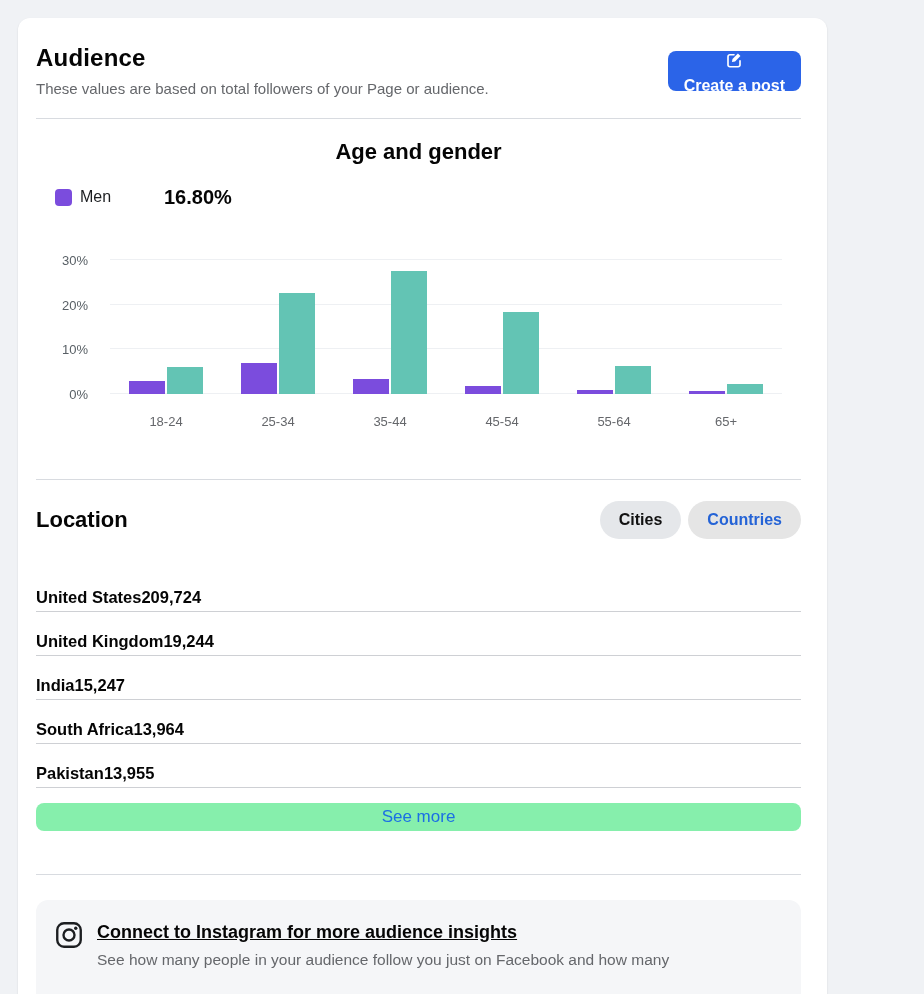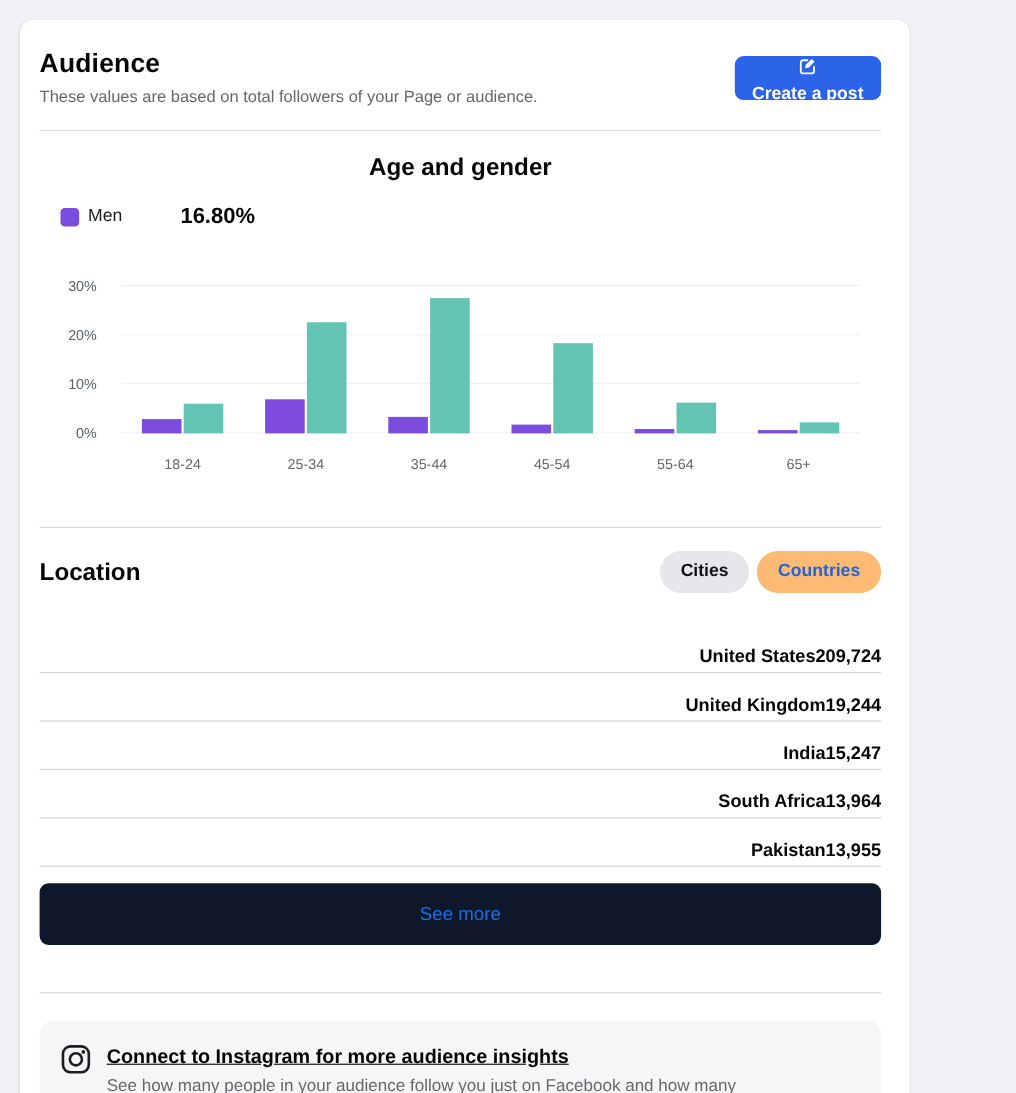--- a/index.html
+++ b/index.html
@@ -41,27 +41,27 @@
   .xlabels { display:flex; margin-top:20px;justify-content:center; }
   .xlabels div { flex:1; text-align:center; font-size:13px; color:#65676b; }
 
   
   .divider2 { border:none; border-top:1px solid #d8dbe0; margin-top:50px; }
   .location-head { margin-top:21px; display:flex; justify-content:space-between; align-items:center; }
   .pills { display:flex; gap:7px;justify-content:flex-end; }
   .pill { height:38px; padding:0 19px; border:none; border-radius:19px; font-size:16px;
           font-weight:600; cursor:pointer; background:#e5e7ea; color:#111;
           font-family:"Liberation Sans", sans-serif; }
-  .pill.active { background:#fdba74; color:#2463d6; }
+  .pill.active { background:#e5e5e5; color:#2463d6; }
   .geo-table { margin-top:29px; }
-  .geo-row { display:flex; justify-content:flex-end; padding:20px 0 4px 0;
+  .geo-row { display:flex; justify-content:flex-start; padding:20px 0 4px 0;
              border-bottom:1px solid #ced0d4; font-size:16.5px; font-weight:600;
              line-height:19px; }
-  .see-more { display:block; width:100%; margin-top:15px; height:56px; border:none;
-              border-radius:8px; background:#0f172a; color:#1b6fe4; font-size:17px;
+  .see-more { display:block; width:100%; margin-top:15px; height:28px; border:none;
+              border-radius:8px; background:#86efac; color:#1b6fe4; font-size:17px;
               font-weight:500; cursor:pointer; font-family:"Liberation Sans", sans-serif; }
 
   
   .divider3 { border:none; border-top:1px solid #d8dbe0; margin-top:43px; }
   .ig-card { margin-top:25px; background:#f5f6f8; border-radius:12px; padding:20px 18px;
              display:flex; gap:13px; height:120px; cursor:pointer; }
   .ig-icon { flex:0 0 auto; }
   .ig-title { font-size:18px; font-weight:700; line-height:24px;text-decoration:underline; }
   .ig-desc { margin-top:6px; font-size:15.5px; line-height:20px; color:#65676b; }
 </style>

